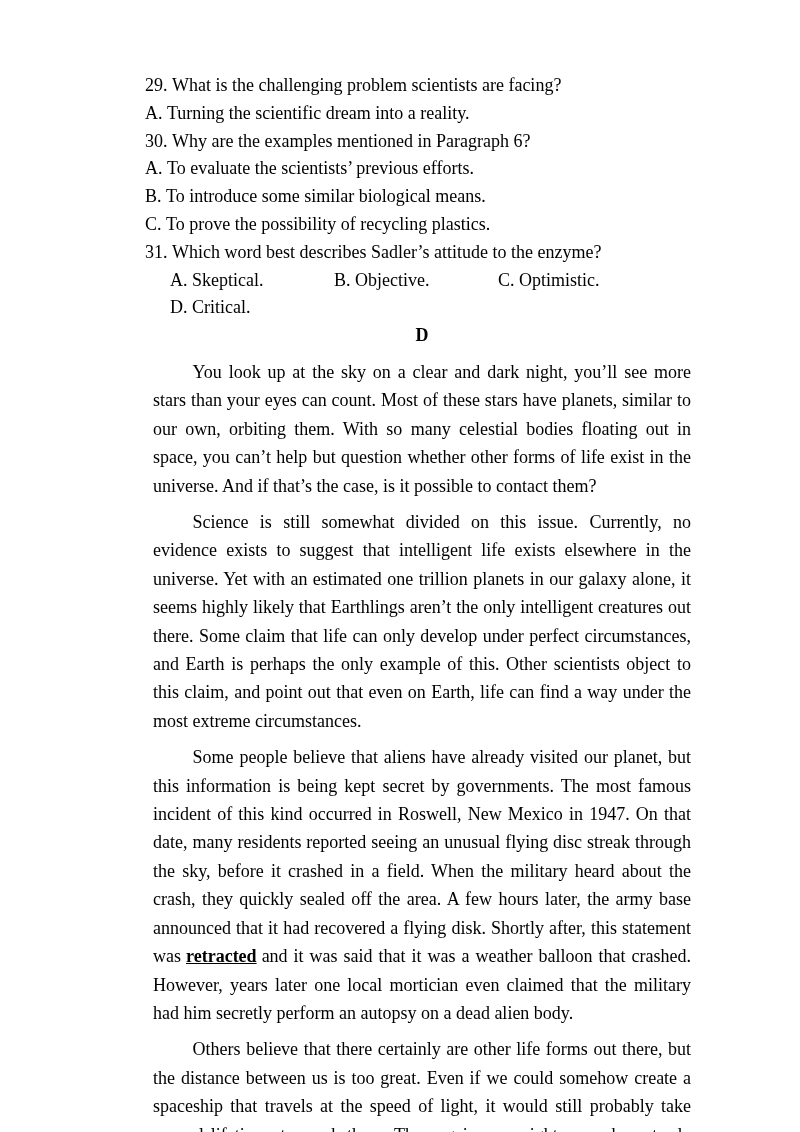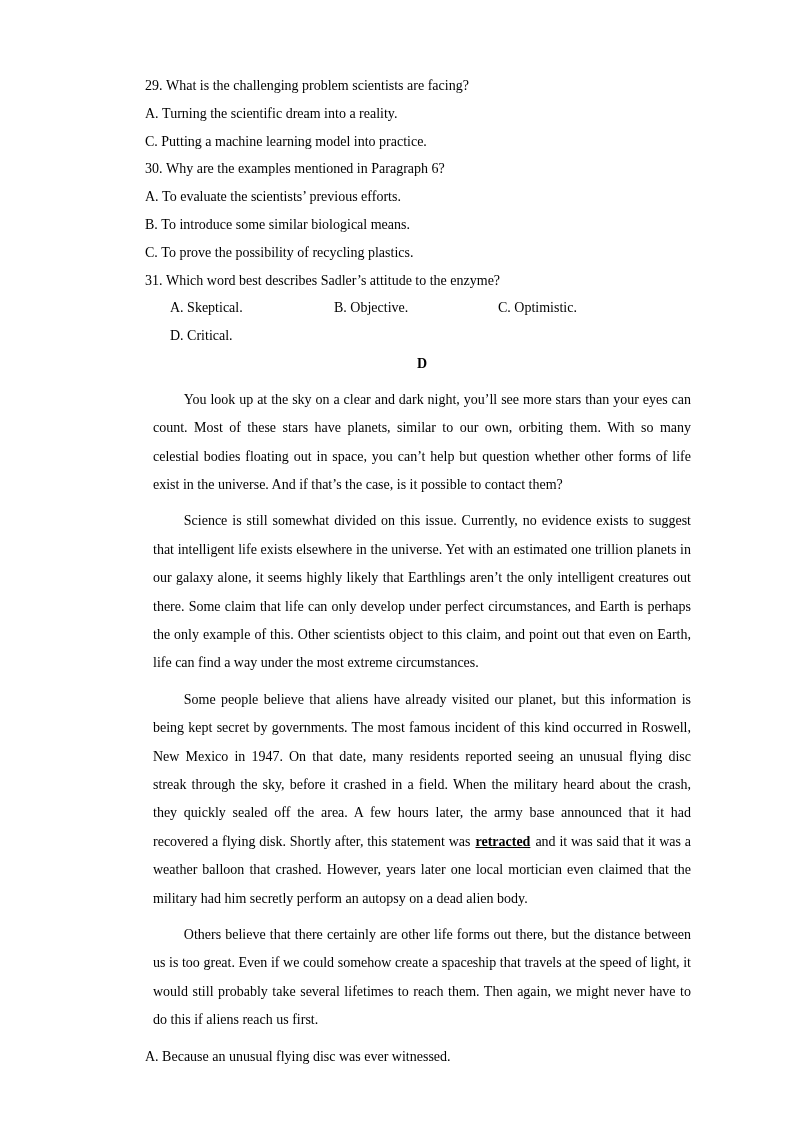--- a/index.html
+++ b/index.html
@@ -8,21 +8,21 @@
     background: #ffffff;
   }
   .page {
     width: 670px;
     height: 1132px;
     margin: 0 auto;
     background: #ffffff;
     padding: 72px 36px 0 80px;
     box-sizing: border-box;
     font-family: "Liberation Serif", "DejaVu Serif", serif;
-    font-size: 14px;
+    font-size: 18px;
     color: #000000;
     overflow: hidden;
   }
   .qline {
     line-height: 27.8px;
     margin: 0;
   }
   .opts-row {
     line-height: 27.8px;
     margin: 0;
@@ -53,21 +53,20 @@
     font-weight: bold;
   }
 </style>
 </head>
 <body>
 
 <div class="page">
 
   <p class="qline">29.&nbsp;What is the challenging problem scientists are facing?</p>
   <p class="qline">A.&nbsp;Turning the scientific dream into a reality.</p>
-  <p class="qline">C.&nbsp;Putting a machine learning model into practice.</p>
 
   <p class="qline">30.&nbsp;Why are the examples mentioned in Paragraph 6?</p>
   <p class="qline">A.&nbsp;To evaluate the scientists’ previous efforts.</p>
   <p class="qline">B.&nbsp;To introduce some similar biological means.</p>
   <p class="qline">C.&nbsp;To prove the possibility of recycling plastics.</p>
 
   <p class="qline">31.&nbsp;Which word best describes Sadler’s attitude to the enzyme?</p>
   <p class="opts-row">
     <span class="opt-inline">A.&nbsp;Skeptical.</span><span class="opt-inline">B.&nbsp;Objective.</span><span class="opt-inline">C.&nbsp;Optimistic.</span><span class="opt-inline">D.&nbsp;Critical.</span>
   </p>

